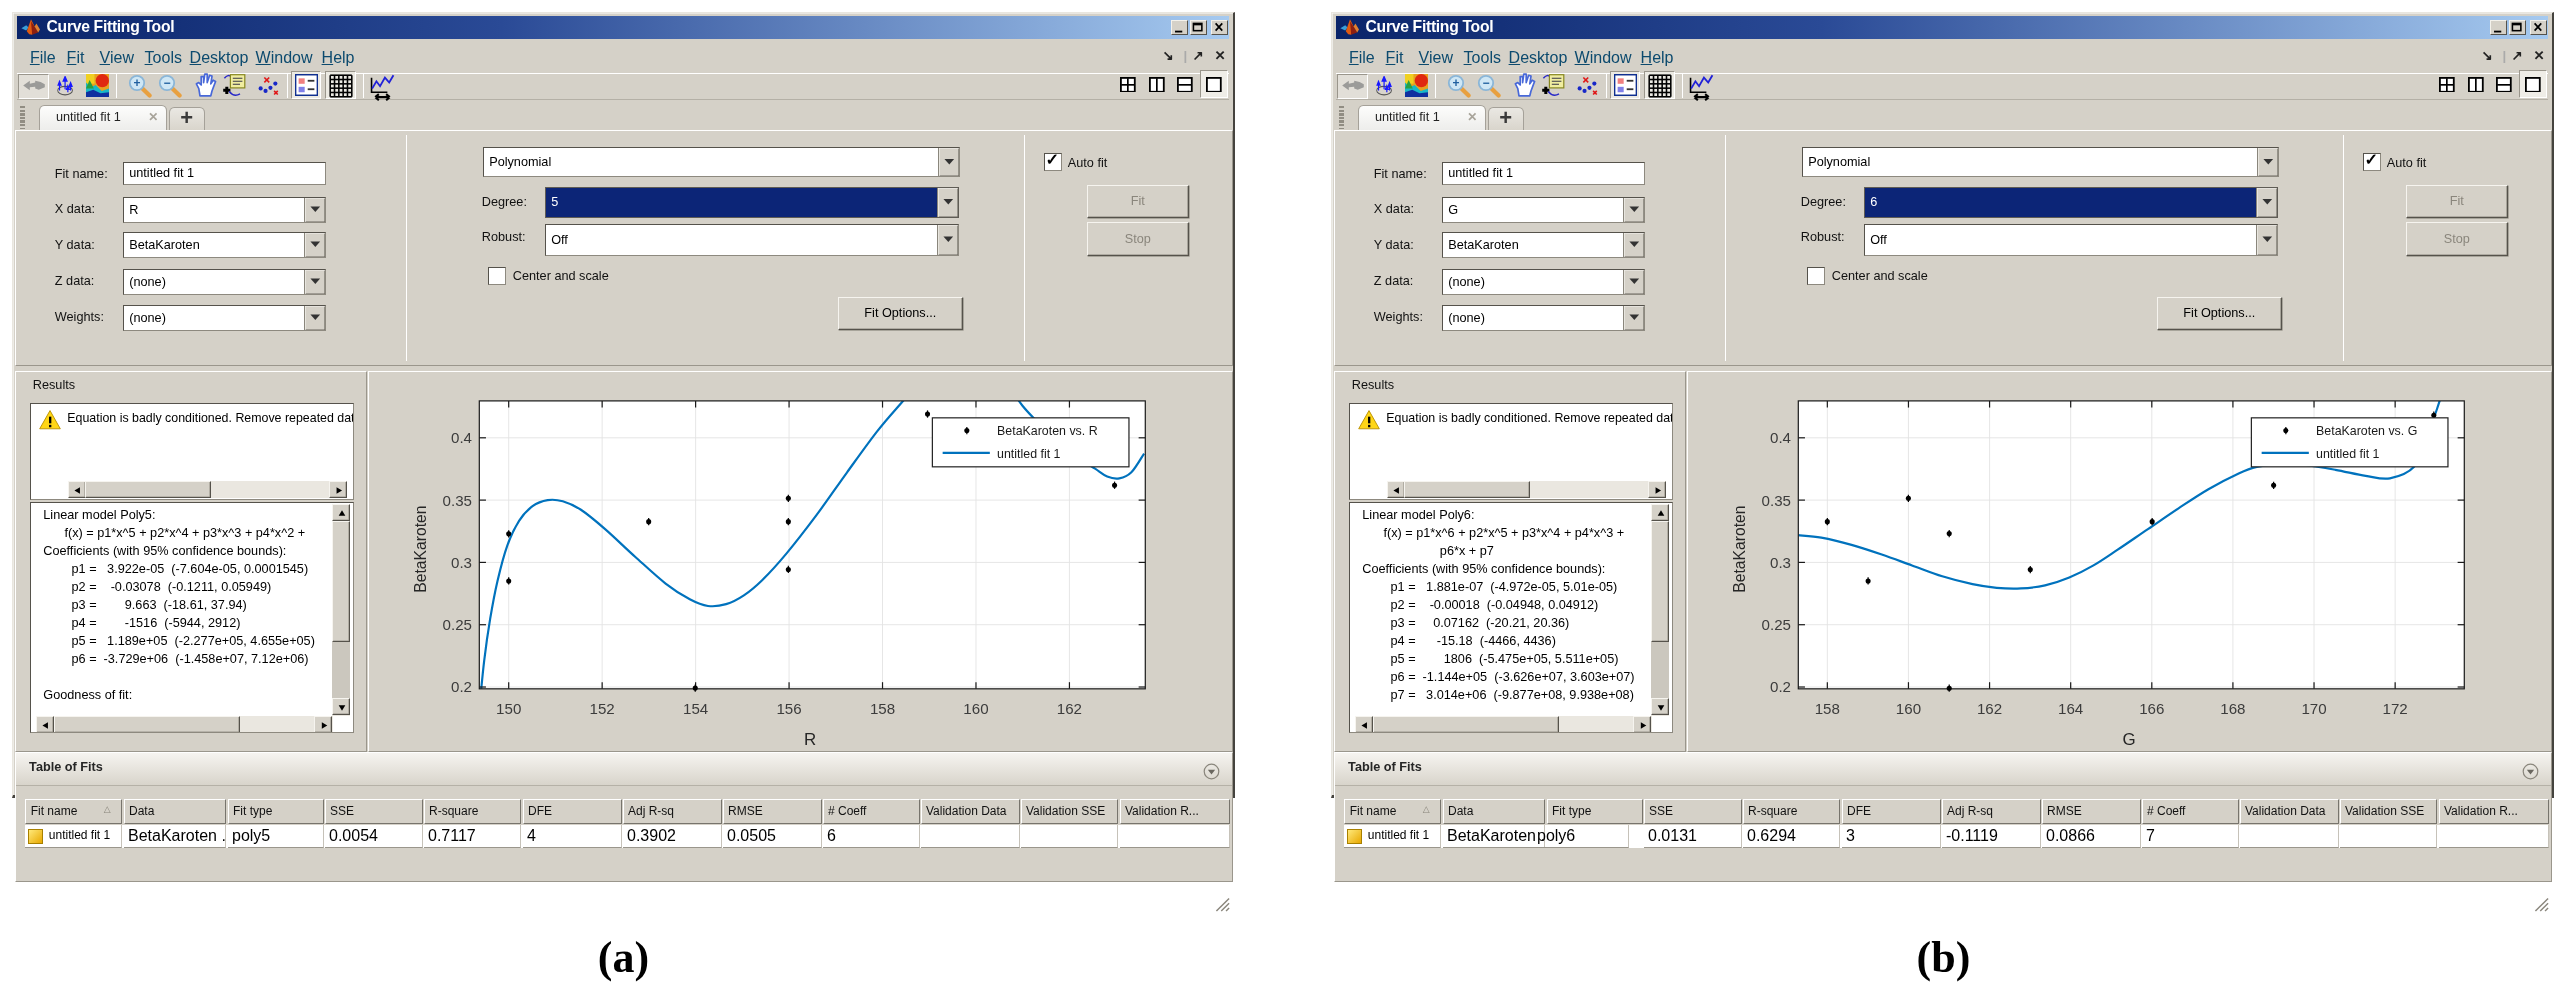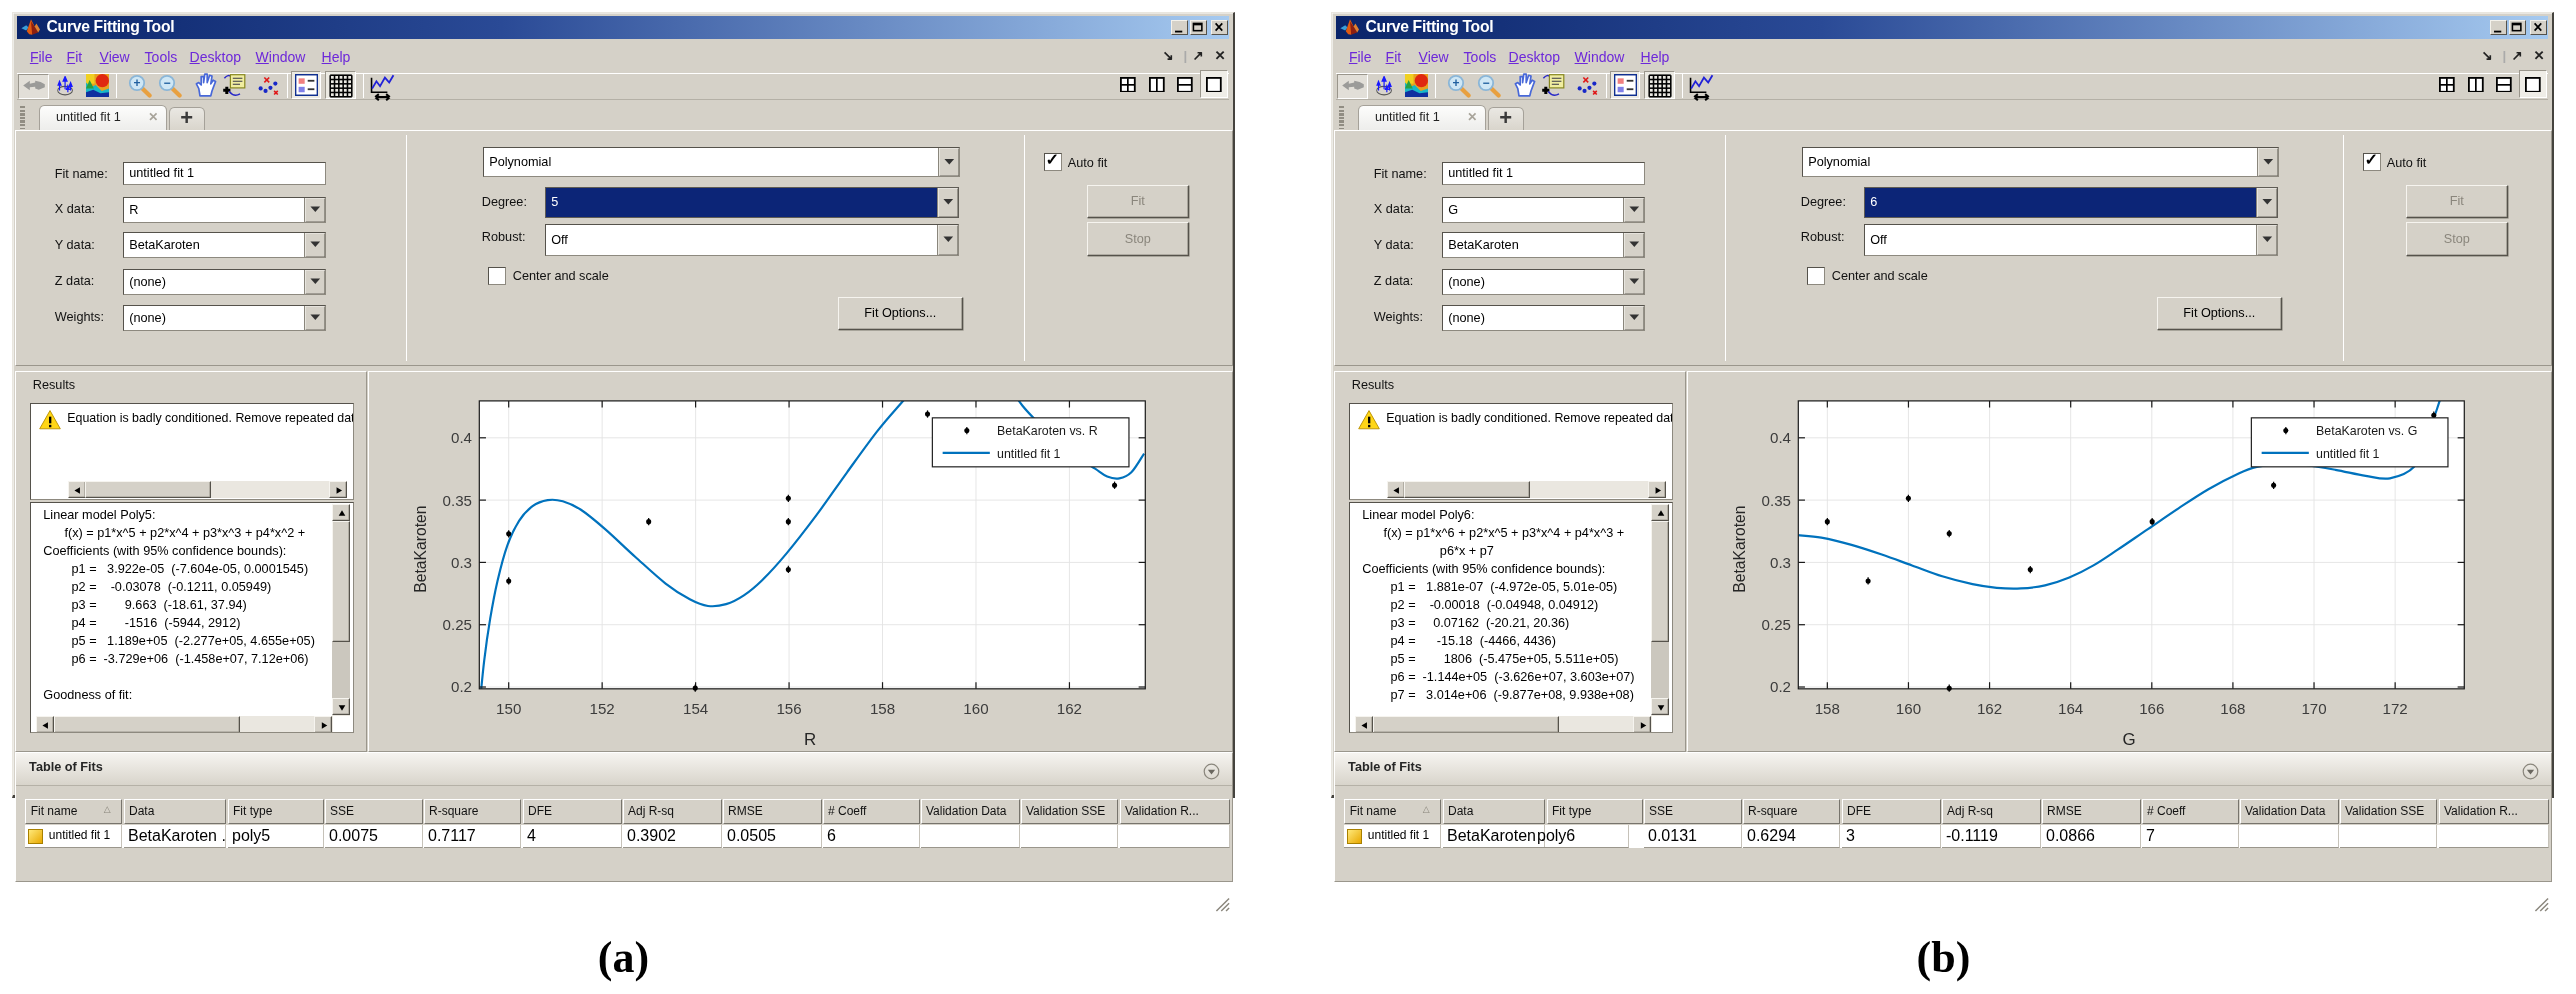--- a/index.html
+++ b/index.html
@@ -2,21 +2,21 @@
 <html style="font-size:9.7px"><head><meta charset="utf-8"><style>
 *{margin:0;padding:0;box-sizing:border-box}
 html,body{width:2576px;height:994px;background:#fff;font-family:"Liberation Sans",sans-serif;position:relative;overflow:hidden}
 .win{position:absolute;width:1223px;height:786px;background:#d5d1c8;
  border-top:1.2px solid #e9e6df;border-left:1.2px solid #e9e6df;border-right:2.4px solid #45433e;border-bottom:3px solid #45433e;
  box-shadow:inset 0.6px 0.6px 0 #fdfdfc}
 .tbar{position:absolute;left:3.6px;top:3.6px;width:1212px;height:23px;background:linear-gradient(90deg,#0a246a 0%,#2a4a96 40%,#a6caf0 100%)}
 .ttxt{position:absolute;left:30px;top:2.4px;font-size:15.7px;font-weight:bold;color:#fff;letter-spacing:-0.3px}
 .wb{position:absolute;top:3.6px;width:17.5px;height:15.7px;background:#d5d1c8;border:1.2px solid;border-color:#f4f2ec #55524b #55524b #f4f2ec}
 .mbar{position:absolute;left:3.6px;top:27px;width:1212px;height:33px}
-.mi{position:absolute;top:9.7px;font-size:14px;color:#6d28d9}
+.mi{position:absolute;top:9.7px;font-size:16px;color:#0c4a6e}
 .mg{position:absolute;top:8.5px;font-size:13.3px;color:#222;font-weight:bold}
 .tb{position:absolute;left:3.6px;top:60px;width:1212px;height:27px;border-top:0.6px solid #fff;border-bottom:0.6px solid #b4b0a6}
 .ic{position:absolute}
 .tsep{position:absolute;top:61px;width:1.2px;height:24px;background:#b0aca2;border-right:0.6px solid #fff}
 .tgl{position:absolute;background:#eceae3;border:0.6px solid;border-color:#9a968c #fff #fff #9a968c}
 .tabbar{position:absolute;left:3.6px;top:88px;width:1212px;height:30px;border-bottom:0.6px solid #9a968c}
 .grip7{position:absolute;left:3.6px;top:5.4px;width:4.8px;height:23px;
  background:repeating-linear-gradient(180deg,#918d83 0 2.4px,transparent 2.4px 3.6px)}
 .tab{position:absolute;left:22px;top:4.8px;width:128px;height:25px;background:linear-gradient(180deg,#fdfdfc,#ededeb);
  border:1.2px solid #a5a199;border-bottom:none;border-radius:5.4px 5.4px 0 0;font-size:12.7px;color:#222;line-height:23px}
@@ -407,21 +407,21 @@
       <div class="th" style="left:707px;width:99px">RMSE</div>
       <div class="th" style="left:807px;width:97px"># Coeff</div>
       <div class="th" style="left:905px;width:99px">Validation Data</div>
       <div class="th" style="left:1005px;width:97px">Validation SSE</div>
       <div class="th" style="left:1104px;width:110px">Validation R...</div>
       <span style="position:absolute;left:88px;top:51px;font-size:9px;color:#8a867c">△</span>
       <div style="position:absolute;left:9.7px;top:72px;width:1205px;height:23.6px;background:#fff"></div>
       <div class="td" style="left:9.7px;width:97px"></div>
       <div class="td" style="left:108px;width:102px">BetaKaroten ...</div>
       <div class="td" style="left:212px;width:96px">poly5</div>
-      <div class="td" style="left:309px;width:98px">0.0075</div>
+      <div class="td" style="left:309px;width:98px">0.0054</div>
       <div class="td" style="left:408px;width:97px">0.7117</div>
       <div class="td" style="left:507px;width:99px">4</div>
       <div class="td" style="left:607px;width:99px">0.3902</div>
       <div class="td" style="left:707px;width:99px">0.0505</div>
       <div class="td" style="left:807px;width:97px">6</div>
       <div class="td" style="left:905px;width:99px"></div>
       <div class="td" style="left:1005px;width:97px"></div>
       <div class="td" style="left:1104px;width:110px"></div>
       <div style="position:absolute;left:12.7px;top:76px;width:14.5px;height:15px;background:linear-gradient(135deg,#ffe97a,#e8a800);border:0.6px solid #a88000"></div>
       <span style="position:absolute;left:33px;top:75px;font-size:12px">untitled fit 1</span>

